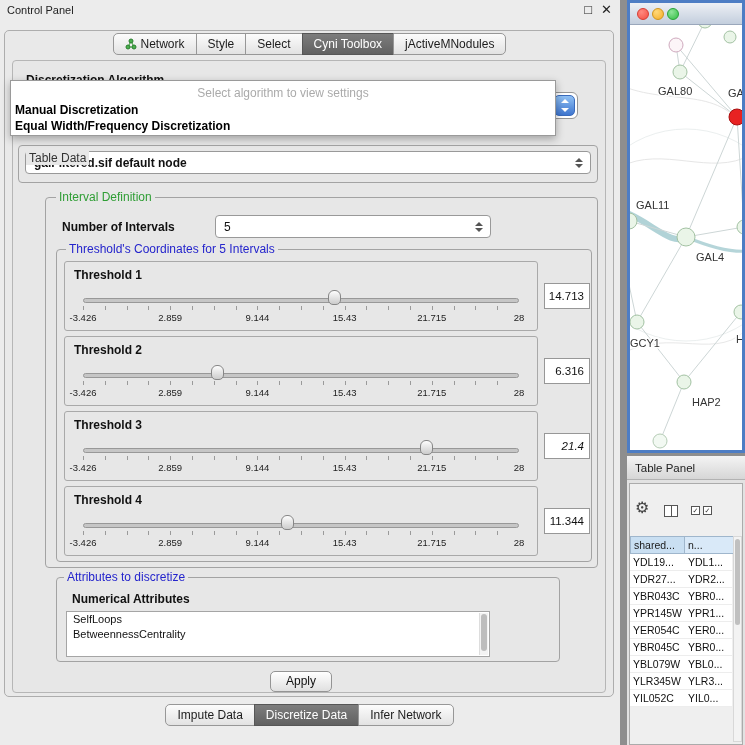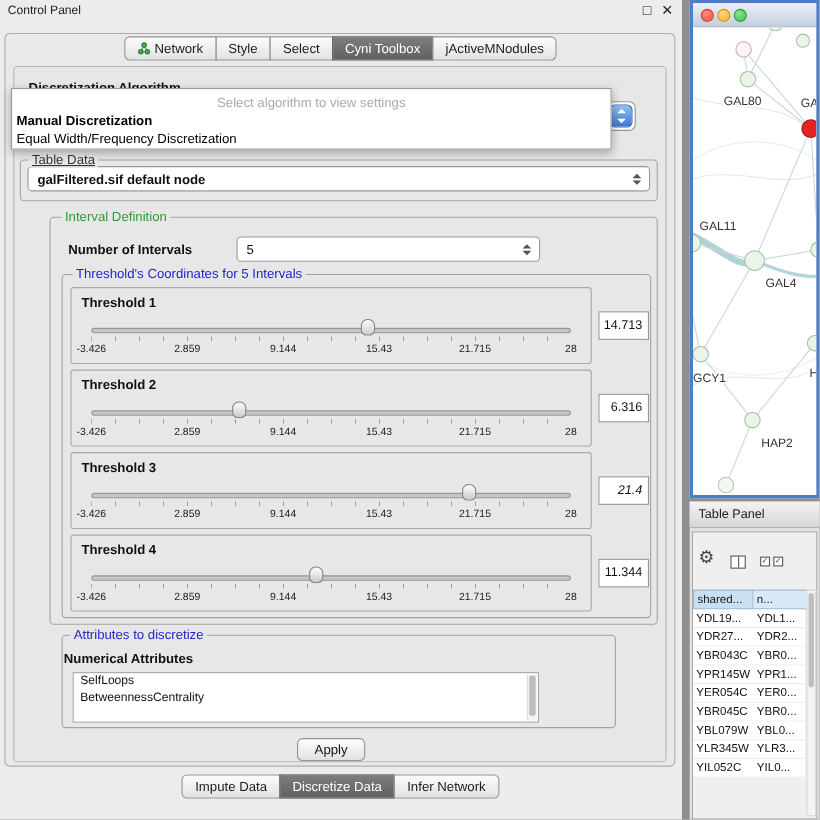--- a/index.html
+++ b/index.html
@@ -36,21 +36,21 @@
                background:linear-gradient(#8fc0f4,#3f76cf); border:1px solid #3a6bbd; }
   .combo-cap .up, .combo-cap .dn { position:absolute; left:50%; transform:translateX(-50%);
                width:0; height:0; border-left:4px solid transparent; border-right:4px solid transparent; }
   .combo-cap .up { top:3px;  border-bottom:4px solid #fff; }
   .combo-cap .dn { bottom:3px; border-top:4px solid #fff; }
 
   .algo-popup { position:absolute; left:10px; top:80px; width:546px; height:56px; background:#fff;
                 border:1px solid #9a9a9a; box-shadow:0 3px 8px rgba(0,0,0,.3); z-index:4; font-size:12px; }
   .algo-popup .ph { text-align:center; color:#aaa; padding-top:5px; height:21px; }
   .algo-popup .it1 { font-weight:bold; color:#000; padding:1px 0 1px 4px; }
-  .algo-popup .it2 { color:#000; padding:1px 0 1px 4px; }
+  .algo-popup .it2 { color:#000; padding:1px 0 1px 4px;font-weight:bold; }
 
   
   .group { position:absolute; border:1px solid #a3a3a3; border-radius:4px; }
   .group-title { position:absolute; font-size:12px; background:#e7e7e7; padding:0 3px; z-index:3; }
   .gt-plain { color:#333; }
   .gt-green { color:#2f9e35; }
   .gt-blue  { color:#2424cc; }
 
   
   .combo { position:absolute; background:#fff; border:1px solid #999; border-radius:4px;
@@ -177,21 +177,21 @@
         <i class="dn"></i>
     </div>
   </div>
   <div class="algo-popup">
     <div class="ph">Select algorithm to view settings</div>
     <div class="it1">Manual Discretization</div>
     <div class="it2">Equal Width/Frequency Discretization</div>
   </div>
 
   <div class="group" style="left:18px; top:145px; width:580px; height:38px;"></div>
-  <div class="group-title gt-plain" style="left:26px; top:138px;text-decoration:underline;">Table Data</div>
+  <div class="group-title gt-plain" style="left:26px; top:151px;">Table Data</div>
   <div class="combo" style="left:25px; top:151px; width:566px; height:23px;font-weight:bold;">
     <span>galFiltered.sif default node</span>
     <span class="arrows">
         <i class="u"></i>
         <i class="d"></i>
       </span>
   </div>
 
   <div class="group" style="left:45px; top:197px; width:553px; height:371px;"></div>
   <div class="group-title gt-green" style="left:56px; top:190px;">Interval Definition</div>
@@ -275,21 +275,21 @@
       <span style="left:40%">9.144</span>
       <span style="left:60%">15.43</span>
       <span style="left:80%">21.715</span>
       <span style="left:100%">28</span>
     </div>
   </div>
   <div class="th-value" style="top:508px;">11.344</div>
 
   <div class="group" style="left:56px; top:577px; width:504px; height:85px;"></div>
   <div class="group-title gt-blue" style="left:64px; top:570px;">Attributes to discretize</div>
-  <div class="bold-label" style="left:58px; top:592px;">Numerical Attributes</div>
+  <div class="bold-label" style="left:72px; top:592px;">Numerical Attributes</div>
 
   <div class="attr-list">
     <div class="row">SelfLoops</div>
     <div class="row">BetweennessCentrality</div>
     <div class="attr-scroll">
       <div class="thumb"></div>
     </div>
   </div>
 
   <div class="apply-btn">Apply</div>

